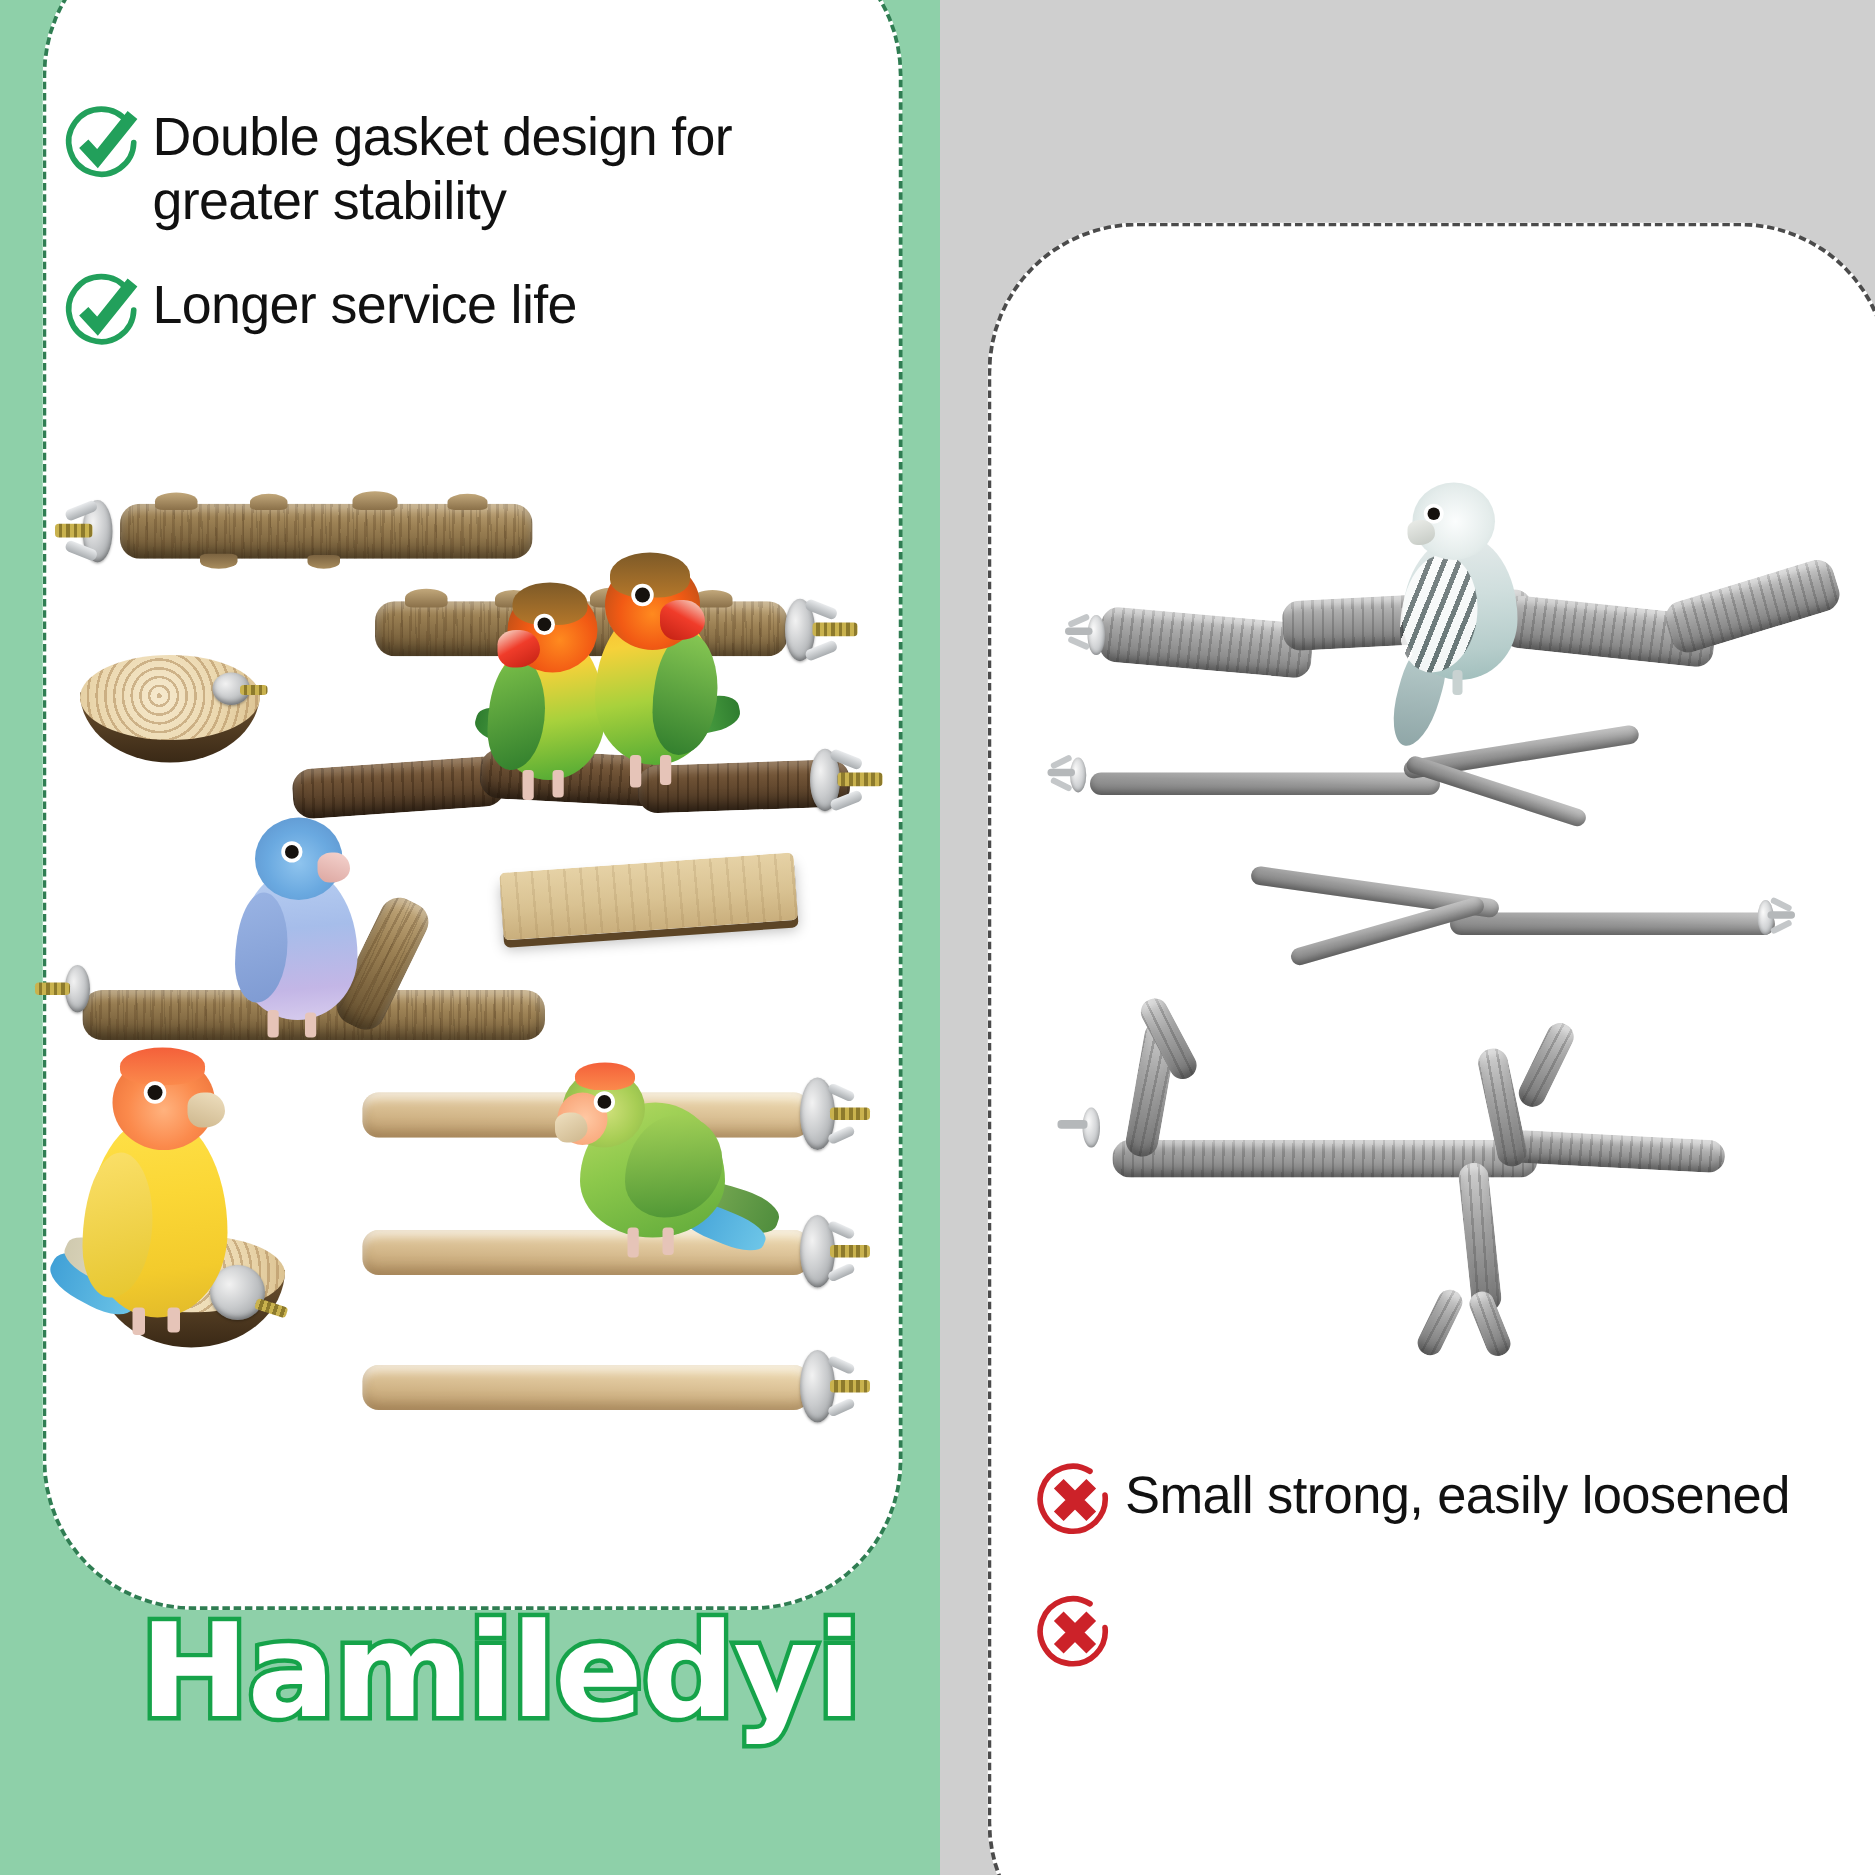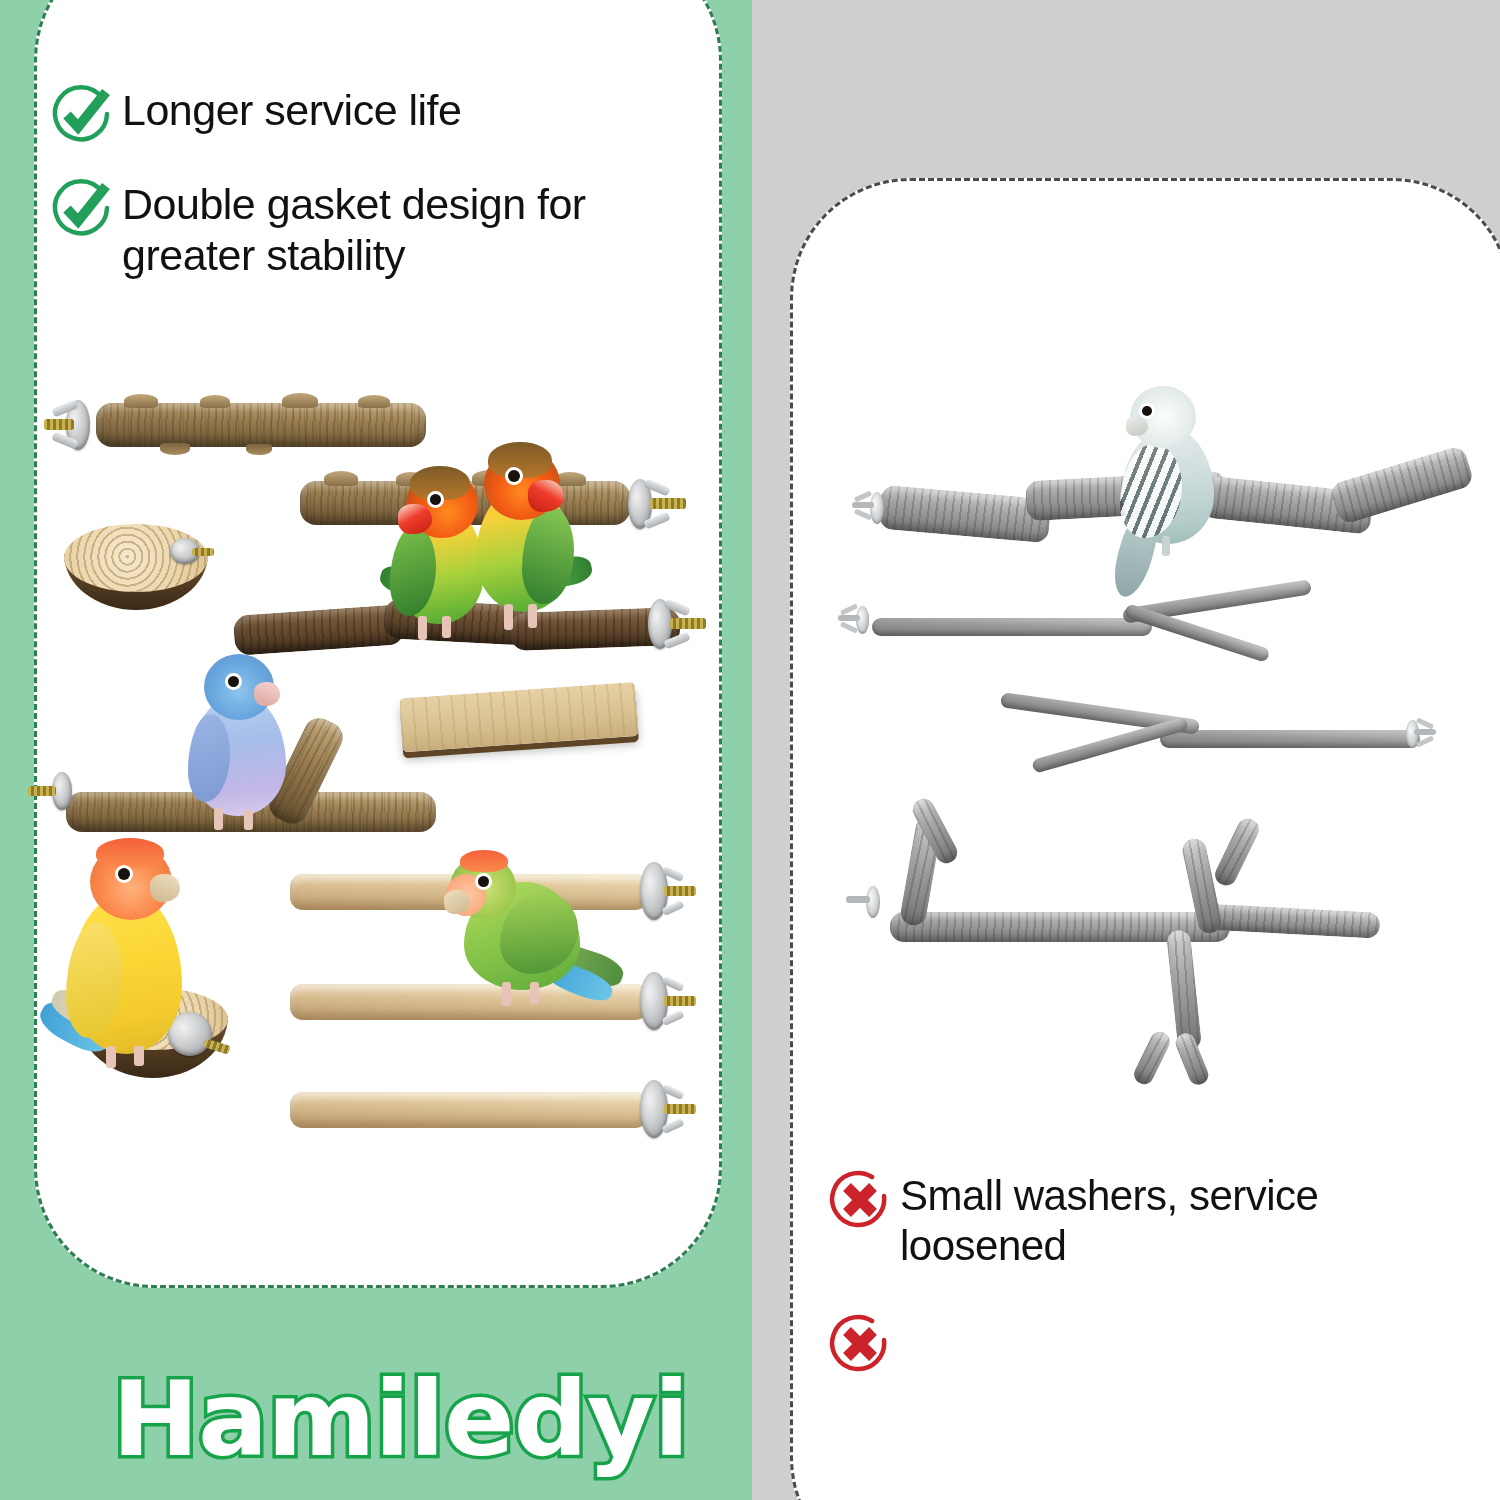--- a/index.html
+++ b/index.html
@@ -52,21 +52,21 @@
   
   .others-title{
     position:absolute;left:905px;top:34px;z-index:60;
     font-size:108px;font-weight:bold;letter-spacing:2px;
     font-family:"DejaVu Sans",sans-serif;
     color:#ffffff;
     -webkit-text-stroke:7px #4a4a4a;
     paint-order:stroke fill;
   }
   .brand{
-    position:absolute;left:112px;top:1358px;z-index:60;
+    position:absolute;left:112px;top:1276px;z-index:60;
     font-size:104px;font-weight:bold;letter-spacing:-1px;
     font-family:"DejaVu Sans",sans-serif;
     color:#ffffff;
     -webkit-text-stroke:7px #16a34a;
     paint-order:stroke fill;
   }
   .vs-badge{
     position:absolute;left:640px;top:660px;z-index:80;
     font-size:118px;font-weight:bold;font-style:italic;
     font-family:"DejaVu Sans",sans-serif;
@@ -403,42 +403,42 @@
   <div class="brand">Hamiledyi</div>
 
   <div class="bullets left">
     <div class="bullet">
       <span class="glyph">
         <svg viewBox="0 0 64 64" width="64" height="64" aria-hidden="true">
           <path d="M52 16 A26 26 0 1 0 57 32" fill="none" stroke="#22a05b" stroke-width="4.5" stroke-linecap="round"></path>
           <path d="M17 33 L28 45 L56 10" fill="none" stroke="#22a05b" stroke-width="10" stroke-linecap="butt" stroke-linejoin="miter"></path>
         </svg>
       </span>
-      <span class="txt">Longer service life</span>
+      <span class="txt">Double gasket design for greater stability</span>
     </div>
     <div class="bullet">
       <span class="glyph">
         <svg viewBox="0 0 64 64" width="64" height="64" aria-hidden="true">
           <path d="M52 16 A26 26 0 1 0 57 32" fill="none" stroke="#22a05b" stroke-width="4.5" stroke-linecap="round"></path>
           <path d="M17 33 L28 45 L56 10" fill="none" stroke="#22a05b" stroke-width="10" stroke-linecap="butt" stroke-linejoin="miter"></path>
         </svg>
       </span>
-      <span class="txt">Double gasket design for greater stability</span>
+      <span class="txt">Longer service life</span>
     </div>
   </div>
 
   <div class="bullets right">
     <div class="bullet">
       <span class="glyph">
         <svg viewBox="0 0 64 64" width="64" height="64" aria-hidden="true">
           <path d="M44 9 A26 26 0 1 0 56 28" fill="none" stroke="#cc2229" stroke-width="4.5" stroke-linecap="round"></path>
           <path d="M19 19 L45 45 M45 19 L19 45" fill="none" stroke="#cc2229" stroke-width="11" stroke-linecap="butt"></path>
         </svg>
       </span>
-      <span class="txt">Small washers, service loosened</span>
+      <span class="txt">Small strong, easily loosened</span>
     </div>
     <div class="bullet">
       <span class="glyph">
         <svg viewBox="0 0 64 64" width="64" height="64" aria-hidden="true">
           <path d="M44 9 A26 26 0 1 0 56 28" fill="none" stroke="#cc2229" stroke-width="4.5" stroke-linecap="round"></path>
           <path d="M19 19 L45 45 M45 19 L19 45" fill="none" stroke="#cc2229" stroke-width="11" stroke-linecap="butt"></path>
         </svg>
       </span>
     </div>
   </div>

